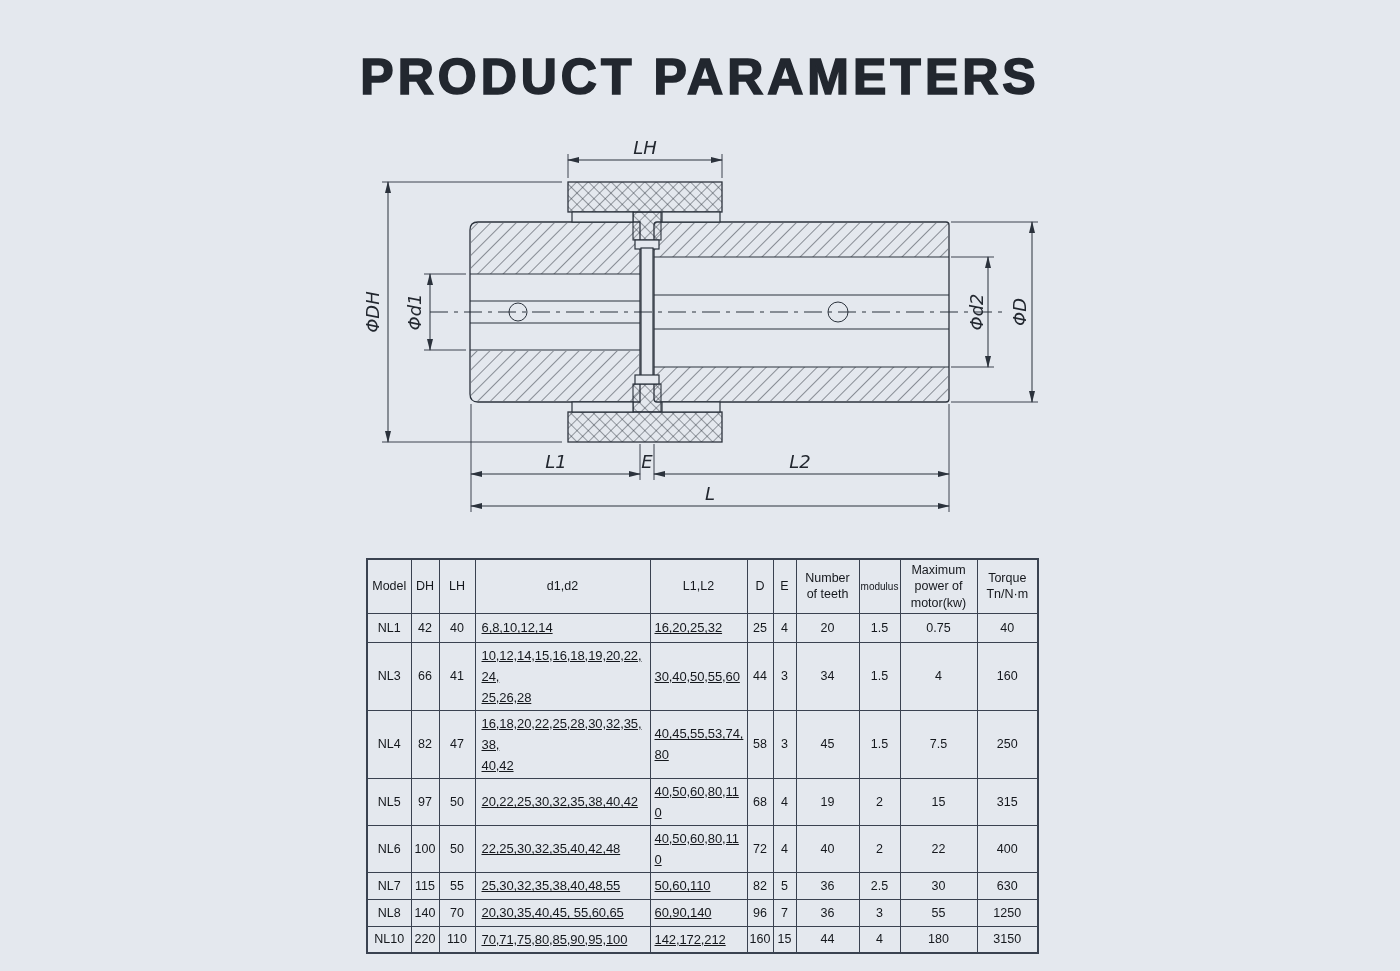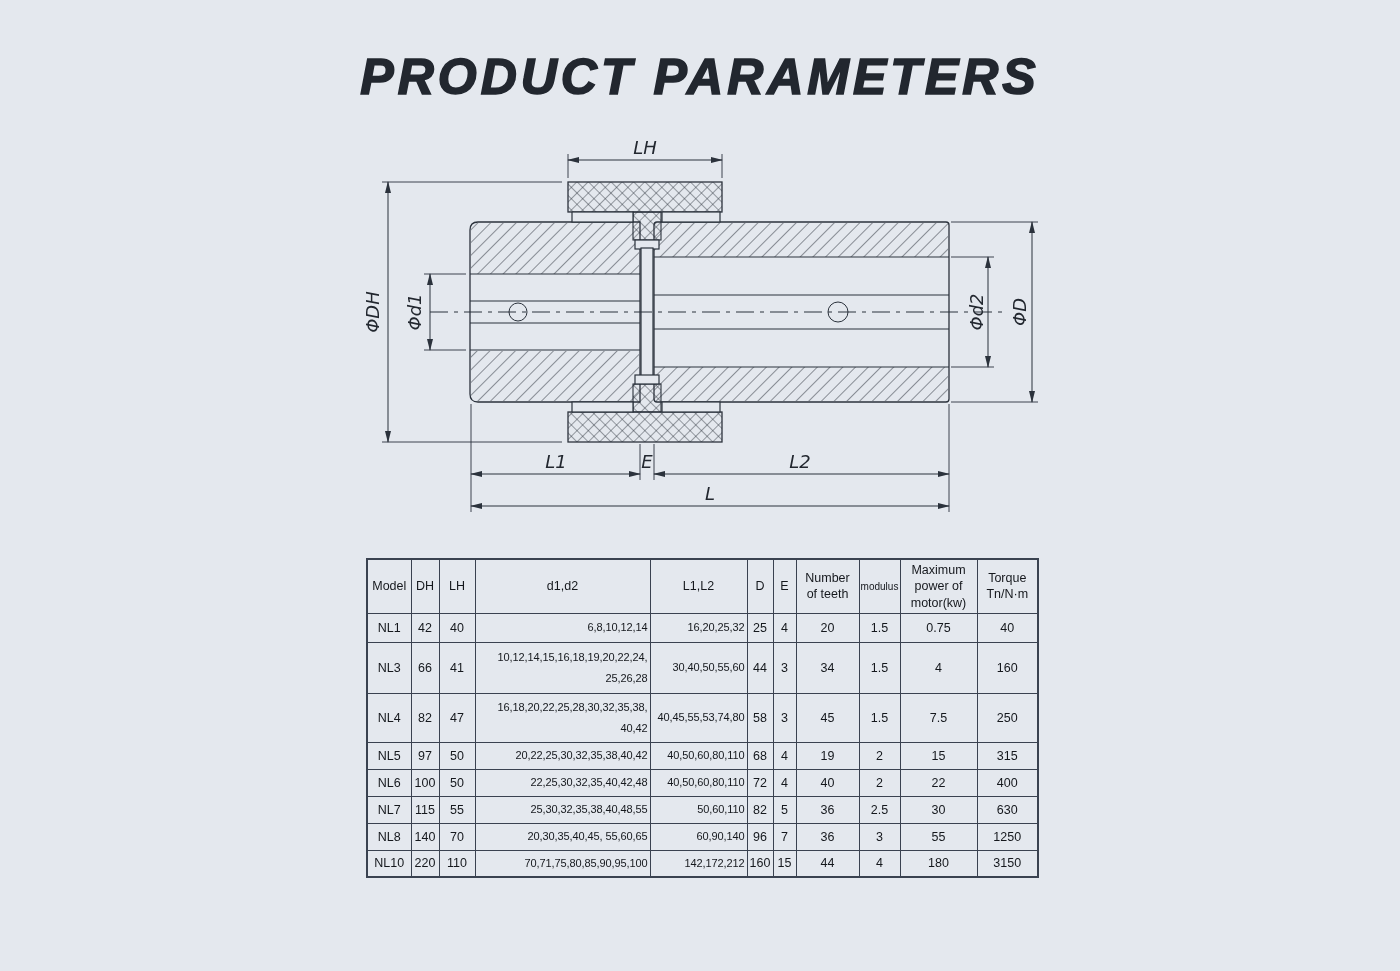--- a/index.html
+++ b/index.html
@@ -1,35 +1,35 @@
 <!DOCTYPE html>
 <html><head>
 <meta charset="utf-8">
 <style>
   html,body{margin:0;padding:0;}
   .page{position:relative;width:1400px;height:971px;background:#e4e8ee;font-family:"Liberation Sans",sans-serif;overflow:hidden;}
   .title{position:absolute;top:48px;left:0;width:100%;text-align:center;margin:0;
-         font-size:50px;font-weight:bold;letter-spacing:4px;color:#22272f;font-style:italic;
+         font-size:50px;font-weight:bold;letter-spacing:4px;color:#22272f;
          -webkit-text-stroke:1.6px #22272f;}
   svg.diagram{position:absolute;left:330px;top:130px;}
   .ol{fill:none;stroke:#2b323c;stroke-width:1.3;}
   .fillbg{fill:#e4e8ee;stroke:#2b323c;stroke-width:1.2;}
   .thin{stroke:#2b323c;stroke-width:1;fill:none;}
   .dim{stroke:#2b323c;stroke-width:1;fill:none;}
   .ext{stroke:#2b323c;stroke-width:0.9;fill:none;}
   .cline{stroke:#2b323c;stroke-width:1;fill:none;stroke-dasharray:18 6 4 6;}
   .dimtext{font-family:"DejaVu Sans",sans-serif;font-style:italic;font-size:18px;fill:#22272f;}
   .tablewrap{position:absolute;left:366px;top:558px;}
   table{border-collapse:collapse;table-layout:fixed;width:671px;border:2px solid #3a4250;}
   th,td{border:1px solid #3a4250;text-align:center;font-size:12.5px;color:#15181d;
         padding:2px;font-weight:normal;line-height:1.3;overflow:hidden;}
   thead tr{height:49px;}
   th.col8{font-size:10px;padding:1px;}
-  td.col3,td.col4{text-align:right;font-size:11px;letter-spacing:-0.1px;
-        white-space:pre-line;word-break:break-all;line-height:21px;}
+  td.col3,td.col4{text-align:left;font-size:13px;letter-spacing:-0.1px;
+        white-space:pre-line;word-break:break-all;line-height:21px;text-decoration:underline;}
   td.col3{padding-left:6px;}
   td.col4{padding-left:4px;}
 </style>
 </head>
 <body>
 
 <div class="page">
 
   <h1 class="title">PRODUCT PARAMETERS</h1>
 

